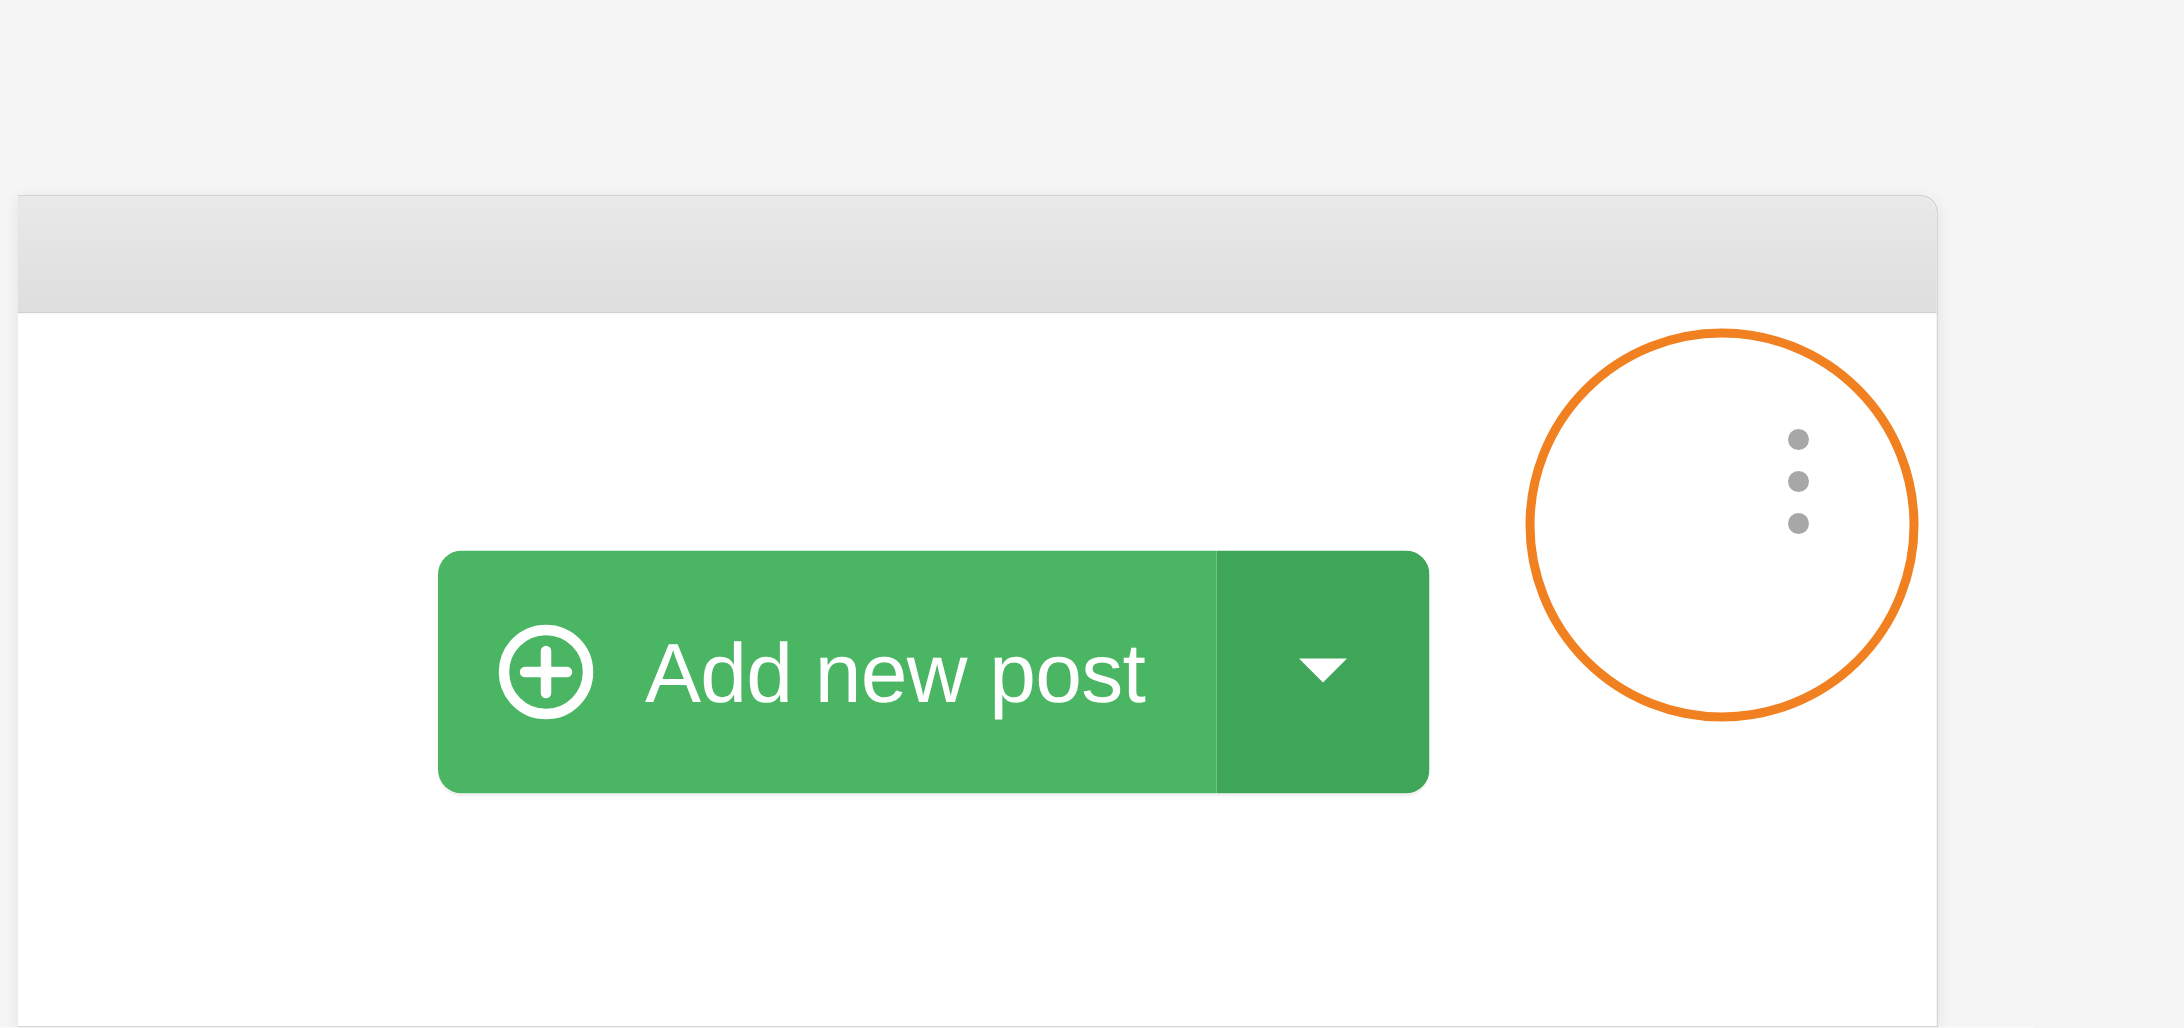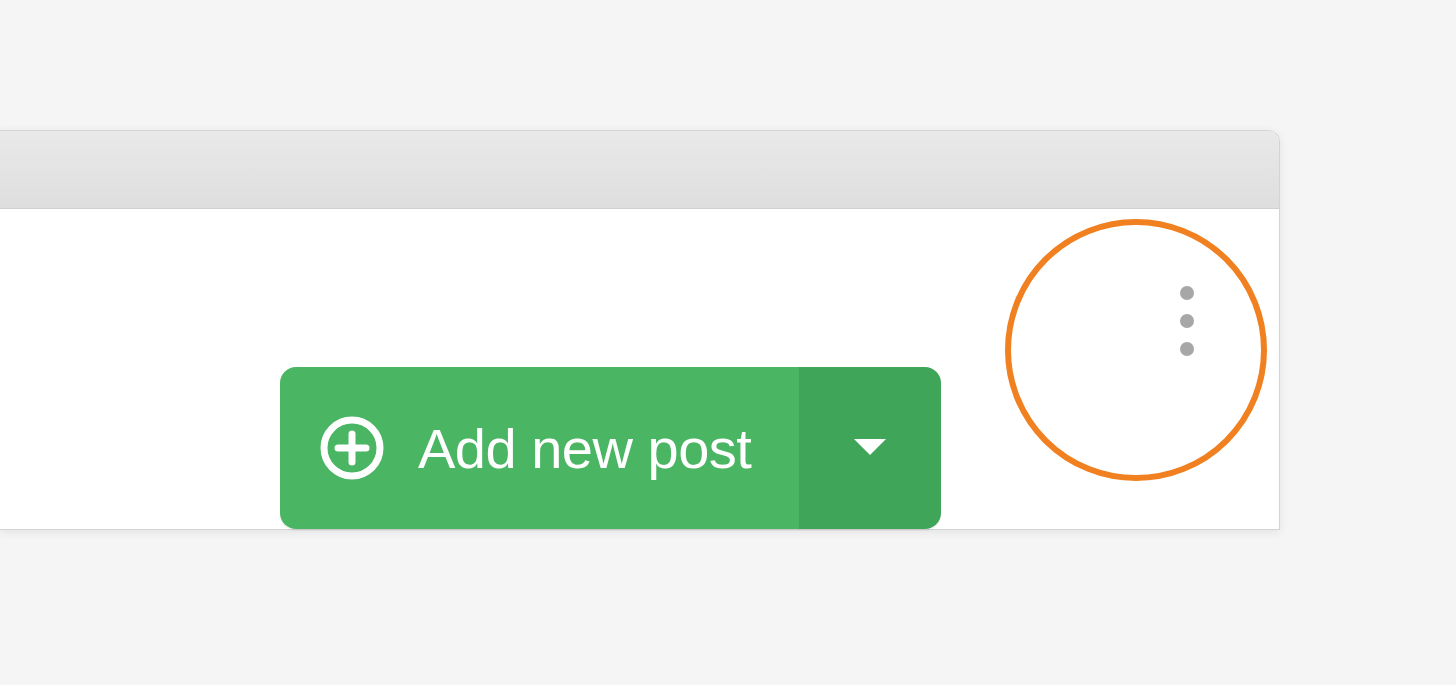--- a/index.html
+++ b/index.html
@@ -12,24 +12,24 @@
       font-family: -apple-system, BlinkMacSystemFont, "Segoe UI", Helvetica, Arial, sans-serif;
       background: #f5f5f5;
       width: 1456px;
       height: 685px;
       overflow: hidden;
       position: relative;
     }
     
     .window-frame {
       position: absolute;
-      left: 0;
+      left: 12px;
       top: 130px;
       width: 1280px;
-      height: 400px;
+      height: 555px;
       background: #ffffff;
       border: 1px solid #d4d4d4;
       border-top-right-radius: 12px;
       border-left: none;
       box-shadow: 0 2px 10px rgba(0,0,0,0.08);
     }
     
     .title-bar {
       width: 100%;
       height: 78px;

